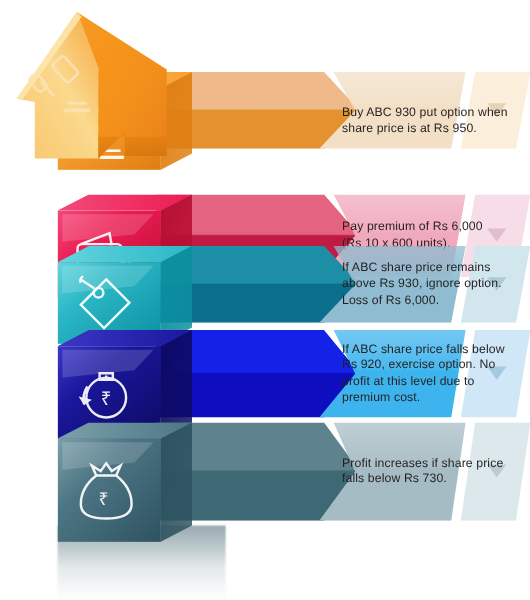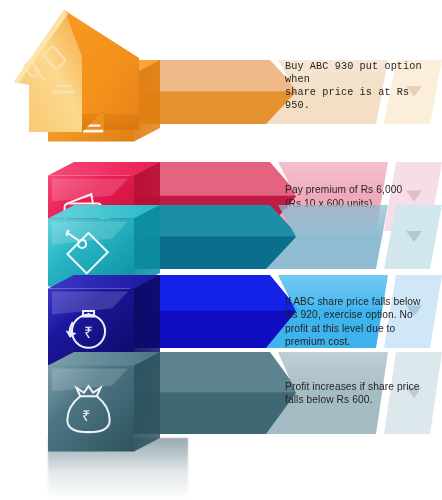--- a/index.html
+++ b/index.html
@@ -86,21 +86,21 @@
    <g transform="translate(12,20.52) scale(0.92)">
       <g stroke="#fff" stroke-width="2.2" fill="none" opacity=".92">
       <rect x="20" y="13" width="12" height="19" rx="2.5" transform="rotate(-42 26 22)"></rect>
       <line x1="18" y1="43" x2="8" y2="32" stroke-width="2.4"></line>
       <rect x="2" y="27" width="9" height="14" rx="3" transform="rotate(-42 6 34)"></rect>
       <line x1="28" y1="49" x2="44" y2="49" stroke-width="2.4"></line>
       <line x1="25" y1="55" x2="47" y2="55" stroke-width="3"></line>
             </g>
    </g>
         </svg>
-        <div class="rtxt" style="left: 285px; width: 140px; top: 0px; height: 52px; display: flex; align-items: center; font-family: Liberation Mono, monospace;">Buy ABC 930 put option when
+        <div class="rtxt" style="left: 285px; width: 140px; top: 15px; height: 52px; display: flex; align-items: center;">Buy ABC 930 put option when
 share price is at Rs 950.</div>
       </div>
       <div class="row" style="top: 130px; height: 73px; margin-top: 32px;">
         <svg class="ribbon" width="312" height="69" viewBox="0 0 312 69">
    <defs>
      <linearGradient id="g1a" x1="0" y1="0" x2="0" y2="1">
        <stop offset="0" stop-color="#E4637F"></stop>
        <stop offset=".48" stop-color="#E4637F"></stop>
        <stop offset=".50" stop-color="#C01B45"></stop>
        <stop offset="1" stop-color="#C01B45"></stop>
@@ -208,20 +208,23 @@
    <polygon points="4,16.52 80,16.52 64,33.519999999999996 4,39.519999999999996" fill="#ffffff" opacity=".16"></polygon>
    <g transform="translate(12,20.52) scale(0.92)">
       <g stroke="#fff" stroke-width="2.2" fill="none" opacity=".92">
       <path d="M31 8 L52 29 L29 52 L8 31 Z"></path>
       <circle cx="24" cy="20" r="4.4"></circle>
       <path d="M20 16 L8 8"></path>
               <path d="M10 5 q-4 3 -2 6"></path>
             </g>
    </g>
         </svg>
+        <div class="rtxt" style="left: 285px; width: 140px; top: 0px; height: 64px; display: flex; align-items: center;">If ABC share price remains
+above Rs 930, ignore option.
+Loss of Rs 6,000.</div>
       </div>
       <div class="row" style="top: 275px; height: 77px;">
         <svg class="ribbon" width="312" height="73" viewBox="0 0 312 73">
    <defs>
      <linearGradient id="g3a" x1="0" y1="0" x2="0" y2="1">
        <stop offset="0" stop-color="#1422E8"></stop>
        <stop offset=".48" stop-color="#1422E8"></stop>
        <stop offset=".50" stop-color="#0E0EC0"></stop>
        <stop offset="1" stop-color="#0E0EC0"></stop>
      </linearGradient>
@@ -269,21 +272,21 @@
       <g stroke="#fff" stroke-width="2.2" fill="none" opacity=".92">
       <circle cx="31" cy="34" r="18"></circle>
       <path d="M25 12 h12 v6 h-12 z"></path>
       <path d="M31 18 v-4"></path>
       <path d="M11 40 a21 21 0 0 1 3 -16" stroke-width="2.4"></path>
       <path d="M6 33 l5 8 l7 -5" fill="#fff" stroke="none"></path>
       <text x="26" y="41" font-size="17" fill="#fff" stroke="none" font-family="'Liberation Sans',sans-serif">₹</text>
             </g>
    </g>
         </svg>
-        <div class="rtxt" style="left: 285px; width: 140px; top: 10px; height: 73px; display: flex; align-items: center;">If ABC share price falls below
+        <div class="rtxt" style="left: 285px; width: 140px; top: 0px; height: 73px; display: flex; align-items: center;">If ABC share price falls below
 Rs 920, exercise option. No
 profit at this level due to
 premium cost.</div>
       </div>
       <div class="row" style="top: 352px; height: 86px;">
         <svg class="ribbon" width="312" height="82" viewBox="0 0 312 82">
    <defs>
      <linearGradient id="g4a" x1="0" y1="0" x2="0" y2="1">
        <stop offset="0" stop-color="#5D848E"></stop>
        <stop offset=".48" stop-color="#5D848E"></stop>
@@ -332,21 +335,21 @@
    <polygon points="4,16.52 80,16.52 64,33.519999999999996 4,39.519999999999996" fill="#ffffff" opacity=".16"></polygon>
    <g transform="translate(12,29.52) scale(0.92)">
       <g stroke="#fff" stroke-width="2.2" fill="none" opacity=".92">
       <path d="M22 16 l-4 -9 l8 5 l5 -7 l5 7 l8 -5 l-4 9"></path>
       <path d="M22 16 q-14 11 -14 26 q0 13 23 13 q23 0 23 -13 q0 -15 -14 -26 z"></path>
       <text x="24" y="43" font-size="16" fill="#fff" stroke="none" font-family="'Liberation Sans',sans-serif">₹</text>
             </g>
    </g>
         </svg>
         <div class="rtxt" style="left: 285px; width: 140px; top: 0px; height: 82px; display: flex; align-items: center;">Profit increases if share price
-falls below Rs 600.</div>
+falls below Rs 730.</div>
       </div>
     </div>
 
   <svg id="arrow" viewBox="0 0 190 150">
     <defs>
       <linearGradient id="arL" x1="0" y1="1" x2="1" y2="0">
         <stop offset="0" stop-color="#F8C56B"></stop>
         <stop offset=".55" stop-color="#FBD98E"></stop>
         <stop offset="1" stop-color="#F5A63C"></stop>
       </linearGradient>

